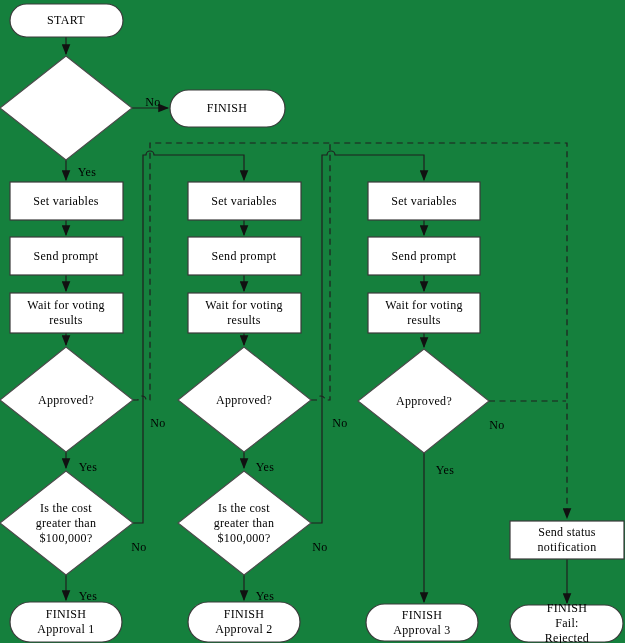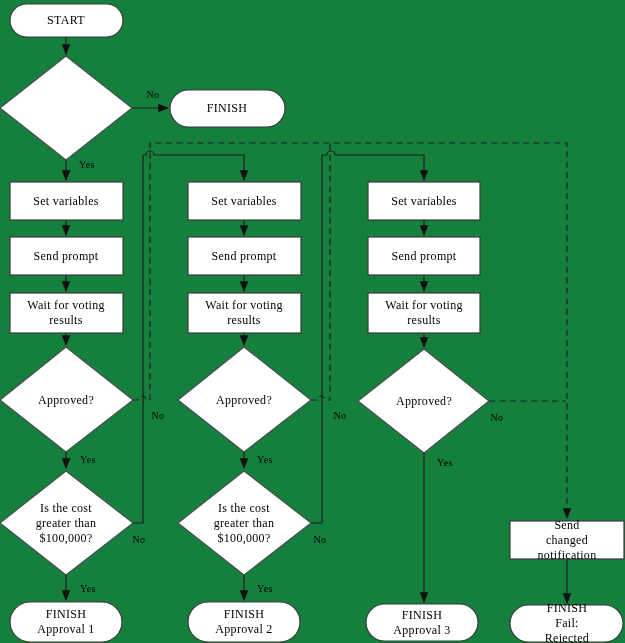--- a/index.html
+++ b/index.html
@@ -6,21 +6,21 @@
   .stage{
     position:relative;width:625px;height:643px;background:#15803d;
     font-family:Liberation Serif, serif;overflow:hidden;
   }
   .stage svg{position:absolute;left:0;top:0;}
   .lbl{
     position:absolute;transform:translate(-50%,-50%);
     text-align:center;white-space:pre-line;
     font-size:12px;line-height:15px;letter-spacing:.3px;color:#000;
   }
-  .edge-lbl{font-size:10px;letter-spacing:.4px;}
+  .edge-lbl{font-size:12px;letter-spacing:.4px;margin-top:8px;}
   .shape{fill:#ffffff;stroke:#3a3a3a;stroke-width:1.2;}
   .diamond{fill:#ffffff;stroke:#4a4a4a;stroke-width:1.1;}
   .edge{fill:none;stroke:#1f1f1f;stroke-width:1.2;}
   .edge-dashed{fill:none;stroke:#1f1f1f;stroke-width:1.2;stroke-dasharray:6 4.5;}
 </style>
 </head>
 <body>
 
 <div class="stage">
 
@@ -110,21 +110,21 @@
 Approval 2</div>
 
   <div class="lbl" style="left:424px;top:201px">Set variables</div>
   <div class="lbl" style="left:424px;top:256px">Send prompt</div>
   <div class="lbl" style="left:424px;top:313px">Wait for voting
 results</div>
   <div class="lbl" style="left:424px;top:401px">Approved?</div>
   <div class="lbl" style="left:422px;top:623px">FINISH
 Approval 3</div>
 
-  <div class="lbl" style="left:567px;top:540px">Send changed
+  <div class="lbl" style="left:567px;top:540px">Send status
 notification</div>
   <div class="lbl" style="left:567px;top:623px">FINISH
 Fail: Rejected</div>
 
   <div class="lbl edge-lbl" style="left:153px;top:94px">No</div>
   <div class="lbl edge-lbl" style="left:87px;top:164px">Yes</div>
 
   <div class="lbl edge-lbl" style="left:88px;top:459px">Yes</div>
   <div class="lbl edge-lbl" style="left:158px;top:415px">No</div>
   <div class="lbl edge-lbl" style="left:88px;top:588px">Yes</div>

